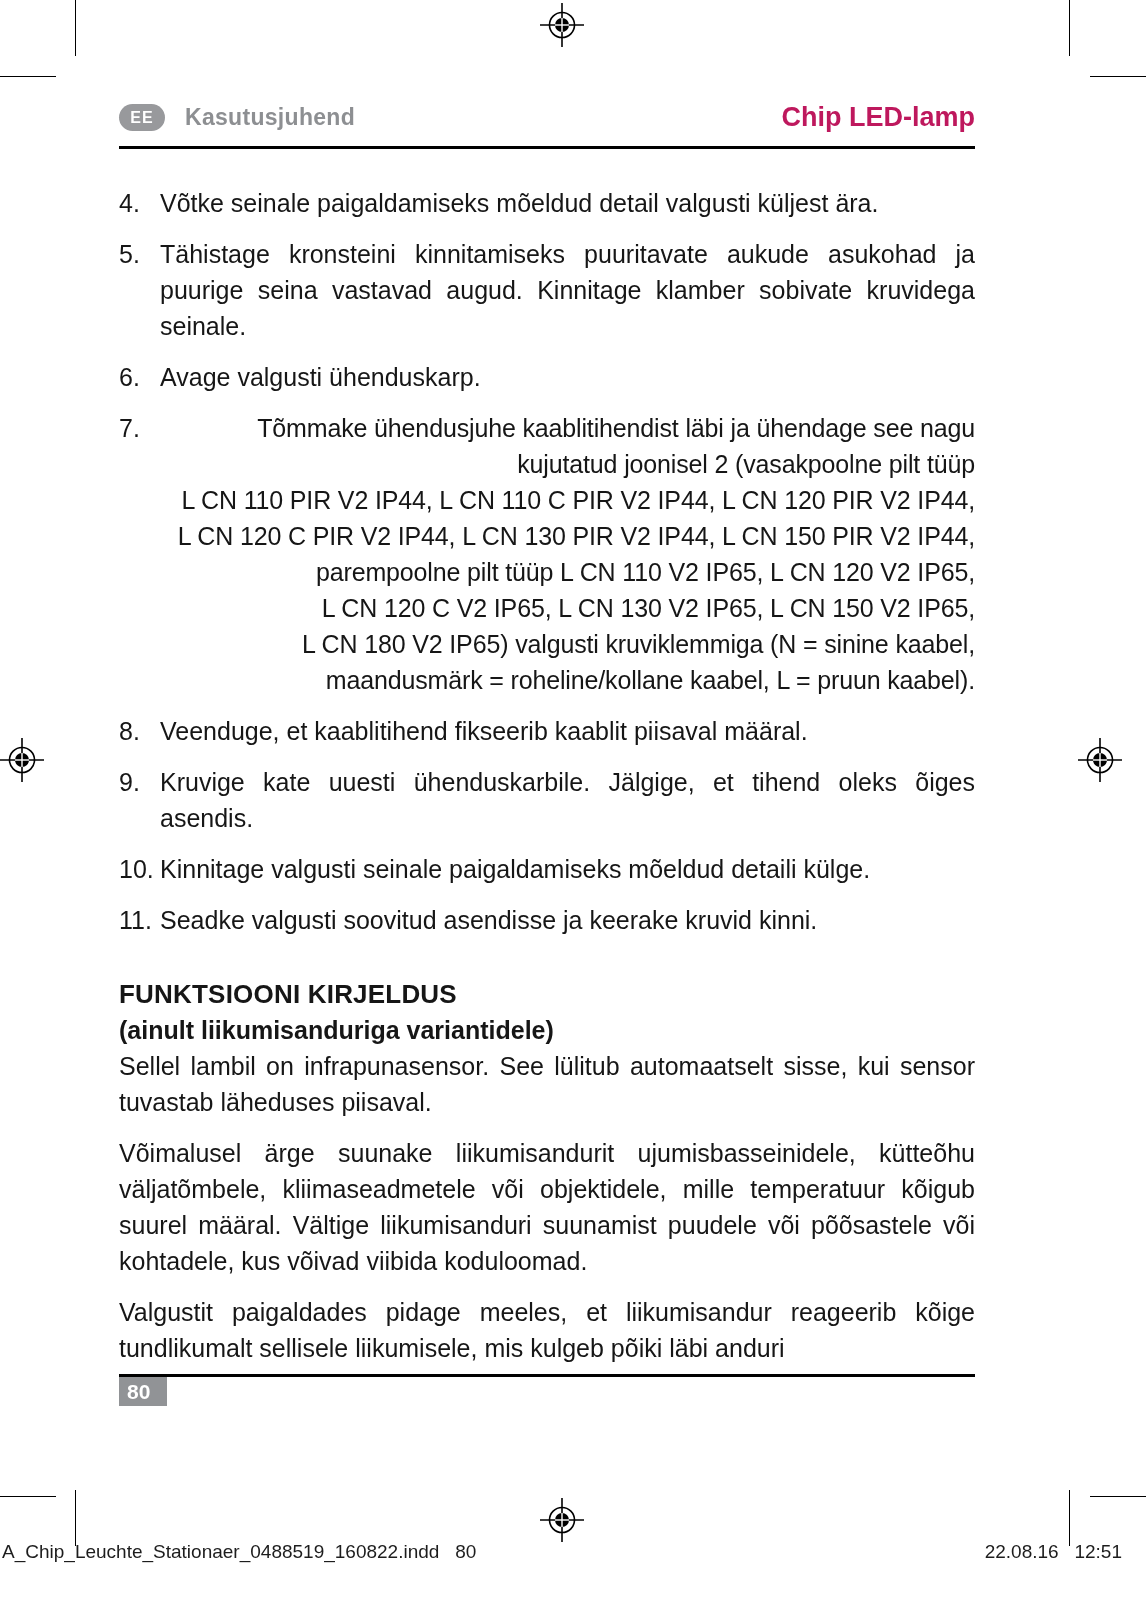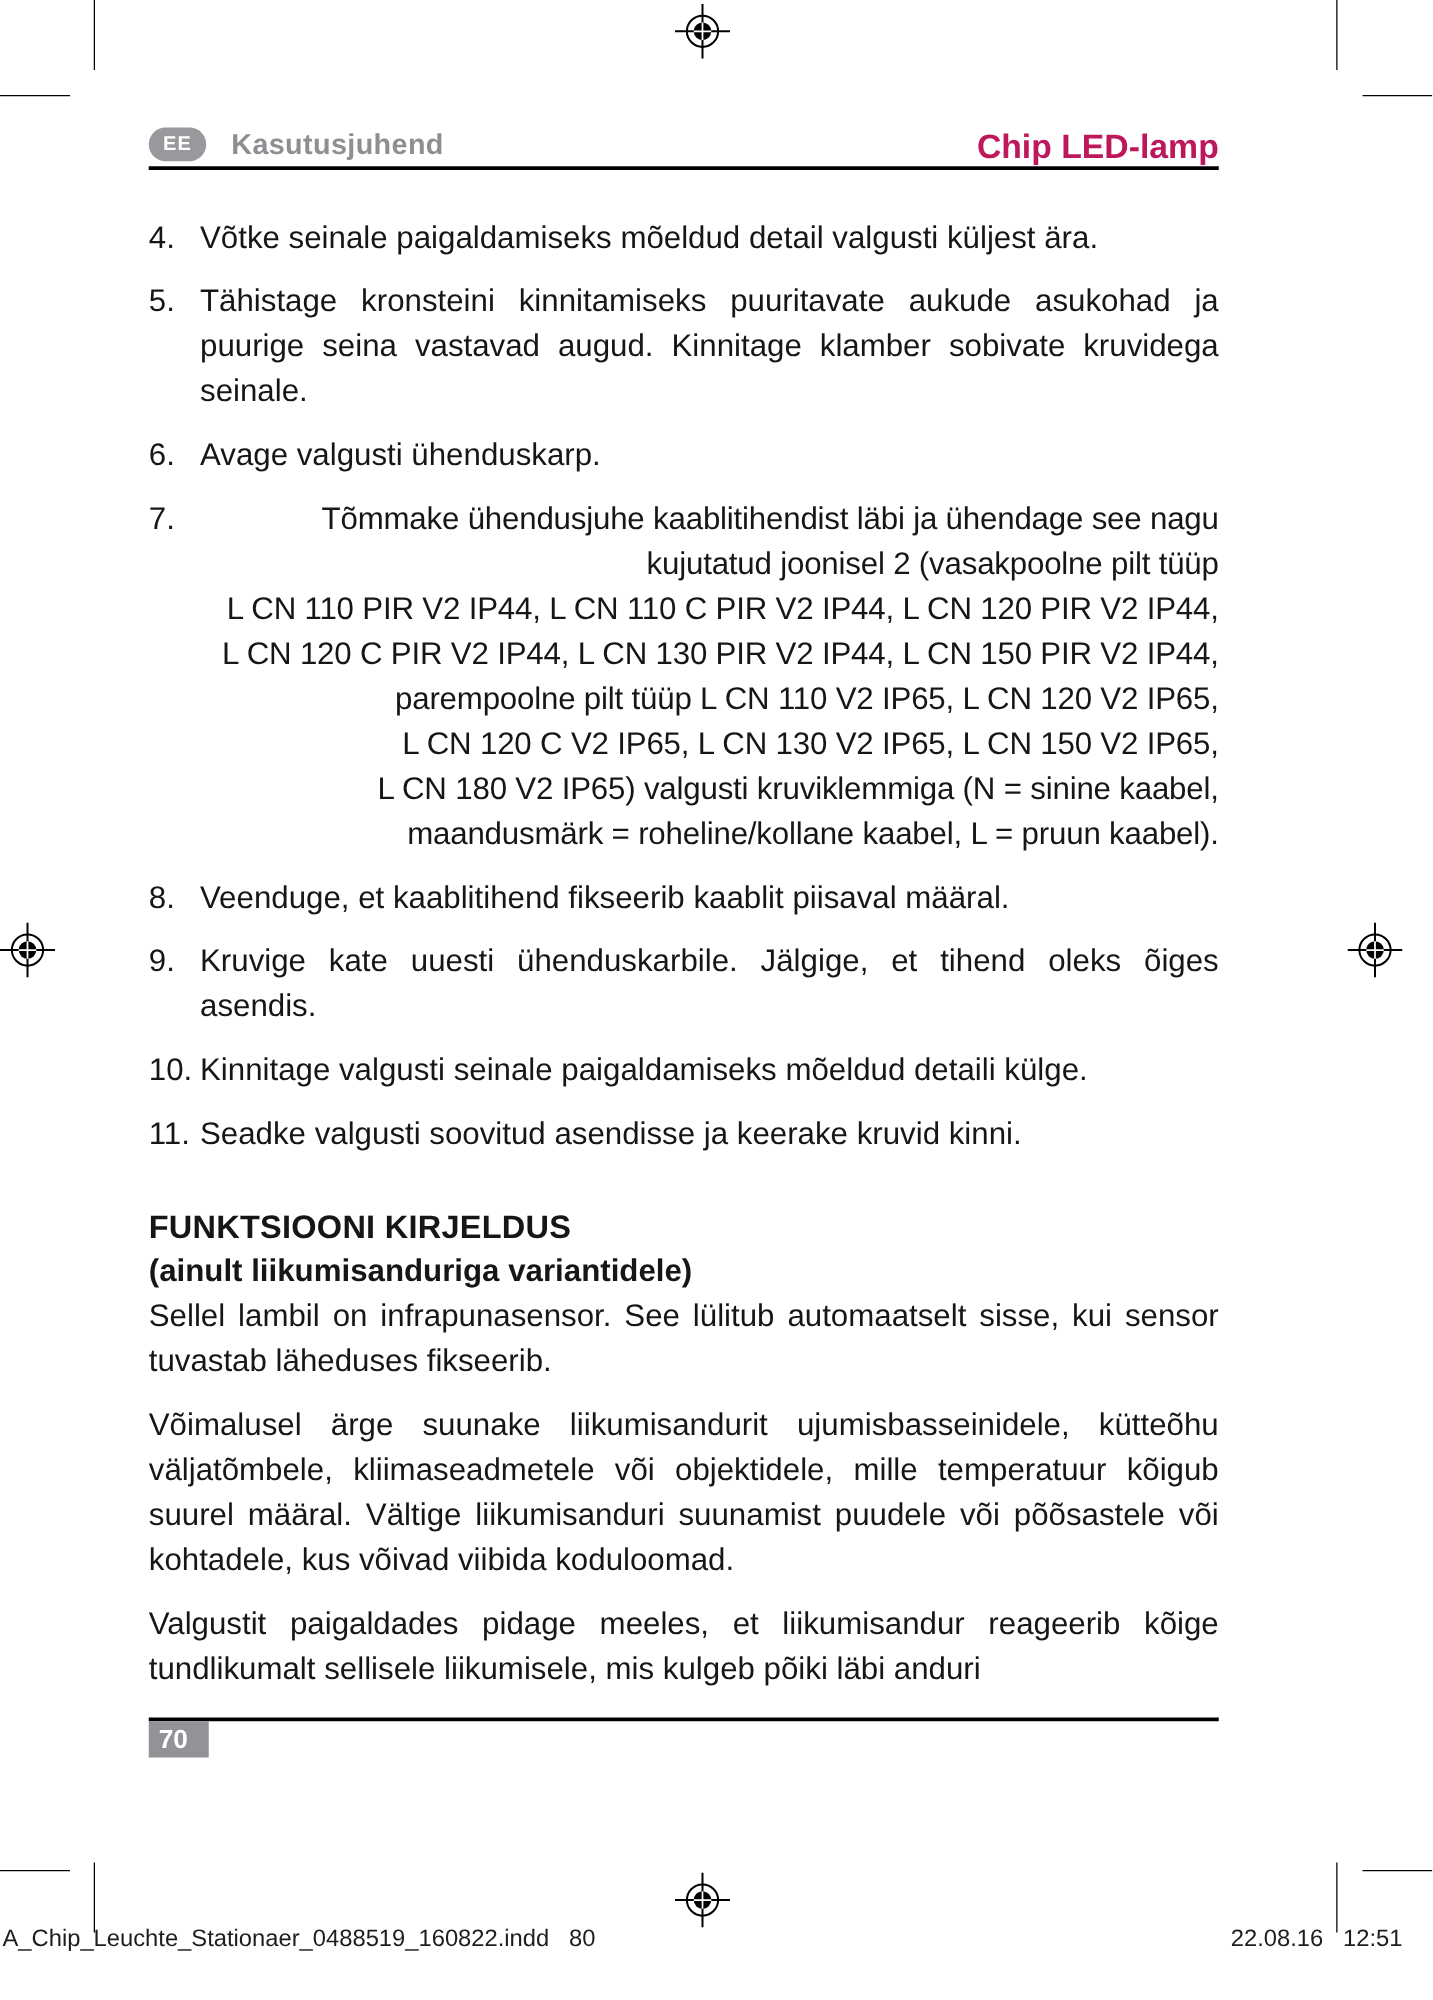--- a/index.html
+++ b/index.html
@@ -12,21 +12,21 @@
 
   
   .crop { position:absolute; background:#000; }
 
   
   .regmark { position:absolute; width:44px; height:44px; }
 
   
   .content { position:absolute; left:119px; top:102px; width:856px; }
 
-  .header { display:flex; align-items:flex-start; border-bottom:3px solid #000; }
+  .header { display:flex; align-items:center; padding-bottom:13px; border-bottom:3px solid #000; }
   .badge {
     flex:none; width:46px; height:27px; border-radius:14px; background:#98999c;
     color:#fff; font-weight:700; font-size:16px; letter-spacing:1px;
     display:flex; align-items:center; justify-content:center;
   }
   .header-title { margin-left:20px; color:#8d8f92; font-weight:700; font-size:23px; letter-spacing:.3px; }
   .header-product { margin-left:auto; font-weight:700; font-size:27px; color:#be185d; }
 
   .steps { margin-top:36px; }
   .step { display:flex; margin-bottom:15px; font-size:25px; line-height:36px; }
@@ -144,28 +144,28 @@
       </div>
       <div class="step">
         <span class="step-num">11.</span>
         <span class="step-text">Seadke valgusti soovitud asendisse ja keerake kruvid kinni.</span>
       </div>
     </div>
 
     <div class="section-title">FUNKTSIOONI KIRJELDUS</div>
     <div class="section-subtitle">(ainult liikumisanduriga variantidele)</div>
 
-    <p class="para first">Sellel lambil on infrapunasensor. See lülitub automaatselt sisse, kui sensor tuvastab läheduses fikseerib.</p>
+    <p class="para first">Sellel lambil on infrapunasensor. See lülitub automaatselt sisse, kui sensor tuvastab läheduses piisaval.</p>
     <p class="para">Võimalusel ärge suunake liikumisandurit ujumisbasseinidele, kütteõhu väljatõmbele, kliimaseadmetele või objektidele, mille temperatuur kõigub suurel määral. Vältige liikumisanduri suunamist puudele või põõsastele või kohtadele, kus võivad viibida koduloomad.</p>
     <p class="para">Valgustit paigaldades pidage meeles, et liikumisandur reageerib kõige tundlikumalt sellisele liikumisele, mis kulgeb põiki läbi anduri</p>
 
   </div>
 
   <div class="bottom-block">
-    <div class="page-num-box">70</div>
+    <div class="page-num-box">80</div>
   </div>
 
   <div class="print-footer">
     <span class="pf-left">A_Chip_Leuchte_Stationaer_0488519_160822.indd   80</span>
     <span class="pf-right">22.08.16   12:51</span>
   </div>
 
 </div>
 
 </body></html>

